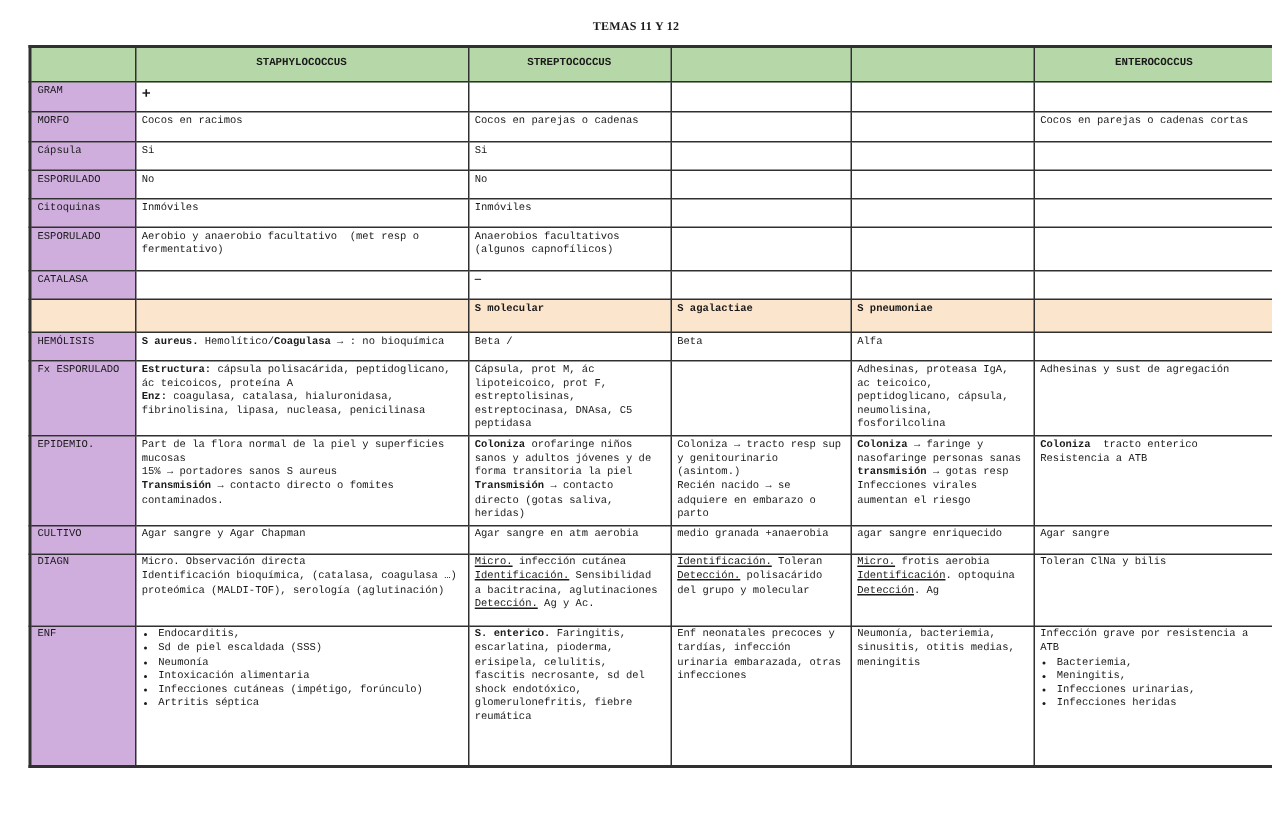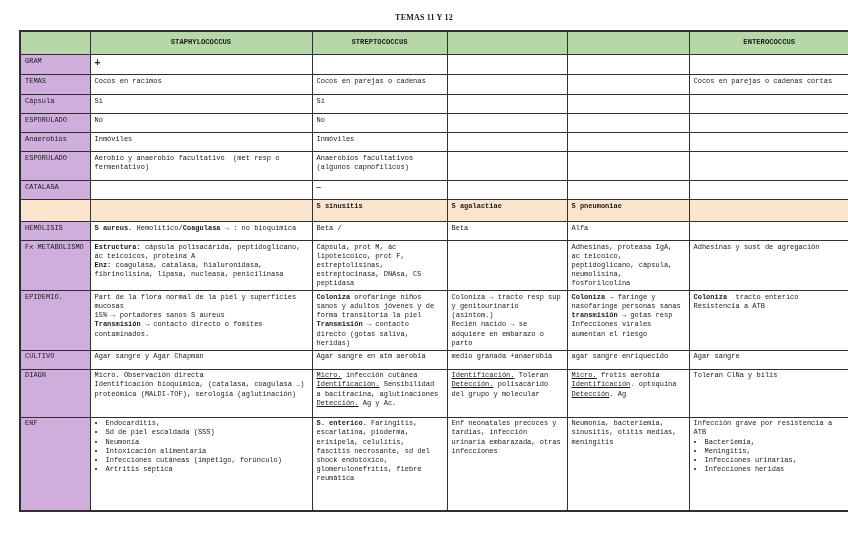--- a/index.html
+++ b/index.html
@@ -96,21 +96,21 @@
     <tbody>
       <tr style="height:20px">
         <td class="lbl">GRAM</td>
         <td class="plus"><span class="b">+</span></td>
         <td></td>
         <td></td>
         <td></td>
         <td></td>
       </tr>
       <tr style="height:20px">
-        <td class="lbl">TEMAS</td>
+        <td class="lbl">MORFO</td>
         <td>Cocos en racimos</td>
         <td>Cocos en parejas o cadenas</td>
         <td></td>
         <td></td>
         <td>Cocos en parejas o cadenas cortas</td>
       </tr>
       <tr style="height:19px">
         <td class="lbl">Cápsula</td>
         <td>Si</td>
         <td>Si</td>
@@ -120,21 +120,21 @@
       </tr>
       <tr style="height:19px">
         <td class="lbl">ESPORULADO</td>
         <td>No</td>
         <td>No</td>
         <td></td>
         <td></td>
         <td></td>
       </tr>
       <tr style="height:19px">
-        <td class="lbl">Anaerobios</td>
+        <td class="lbl">Citoquinas</td>
         <td>Inmóviles</td>
         <td>Inmóviles</td>
         <td></td>
         <td></td>
         <td></td>
       </tr>
       <tr style="height:29px">
         <td class="lbl">ESPORULADO</td>
         <td>Aerobio y anaerobio facultativo  (met resp o fermentativo)</td>
         <td>Anaerobios facultativos (algunos capnofílicos)</td>
@@ -146,35 +146,35 @@
         <td class="lbl">CATALASA</td>
         <td></td>
         <td><span class="b">—</span></td>
         <td></td>
         <td></td>
         <td></td>
       </tr>
       <tr class="sub" style="height:22px">
         <td class="lbl"></td>
         <td></td>
-        <td>S sinusitis</td>
+        <td>S molecular</td>
         <td>S agalactiae</td>
         <td>S pneumoniae</td>
         <td></td>
       </tr>
       <tr style="height:19px">
         <td class="lbl">HEMÓLISIS</td>
         <td><span class="b">S aureus.</span><span> Hemolítico/</span><span class="b">Coagulasa</span><span class="b"> → </span><span>: no bioquímica</span></td>
         <td>Beta /</td>
         <td>Beta</td>
         <td>Alfa</td>
         <td></td>
       </tr>
       <tr style="height:50px">
-        <td class="lbl">Fx METABOLISMO</td>
+        <td class="lbl">Fx ESPORULADO</td>
         <td><span class="b">Estructura:</span><span> cápsula polisacárida, peptidoglicano, ác teicoicos, proteína A
 </span><span class="b">Enz:</span><span> coagulasa, catalasa, hialuronidasa, fibrinolisina, lipasa, nucleasa, penicilinasa</span></td>
         <td>Cápsula, prot M, ác lipoteicoico, prot F, estreptolisinas, estreptocinasa, DNAsa, C5 peptidasa</td>
         <td></td>
         <td>Adhesinas, proteasa IgA, ac teicoico, peptidoglicano, cápsula, neumolisina, fosforilcolina</td>
         <td>Adhesinas y sust de agregación</td>
       </tr>
       <tr style="height:59px">
         <td class="lbl">EPIDEMIO.</td>
         <td><span>Part de la flora normal de la piel y superficies mucosas

